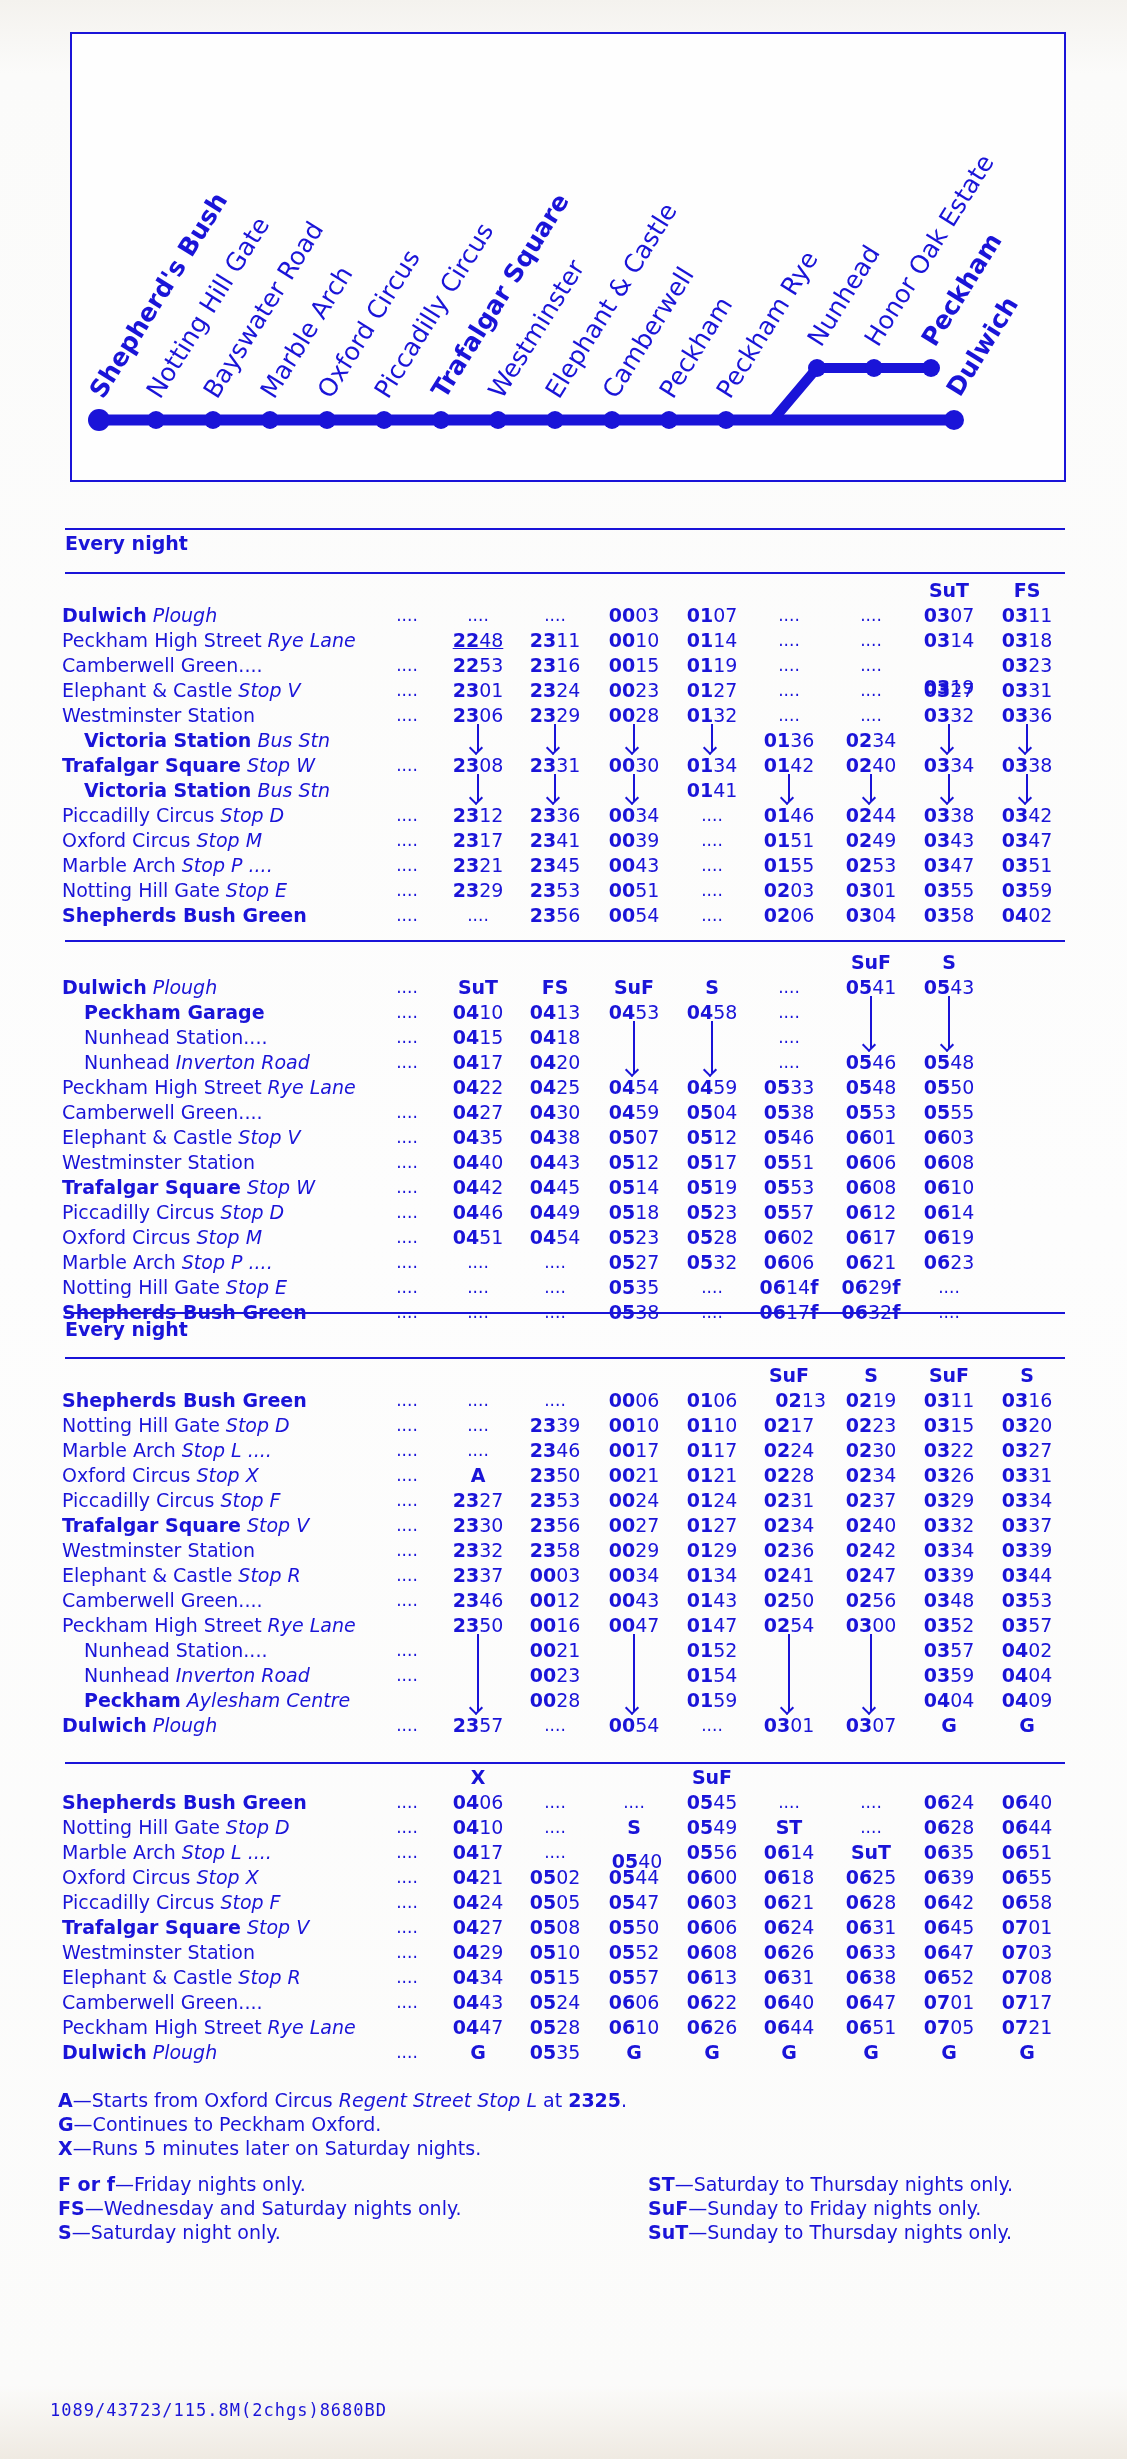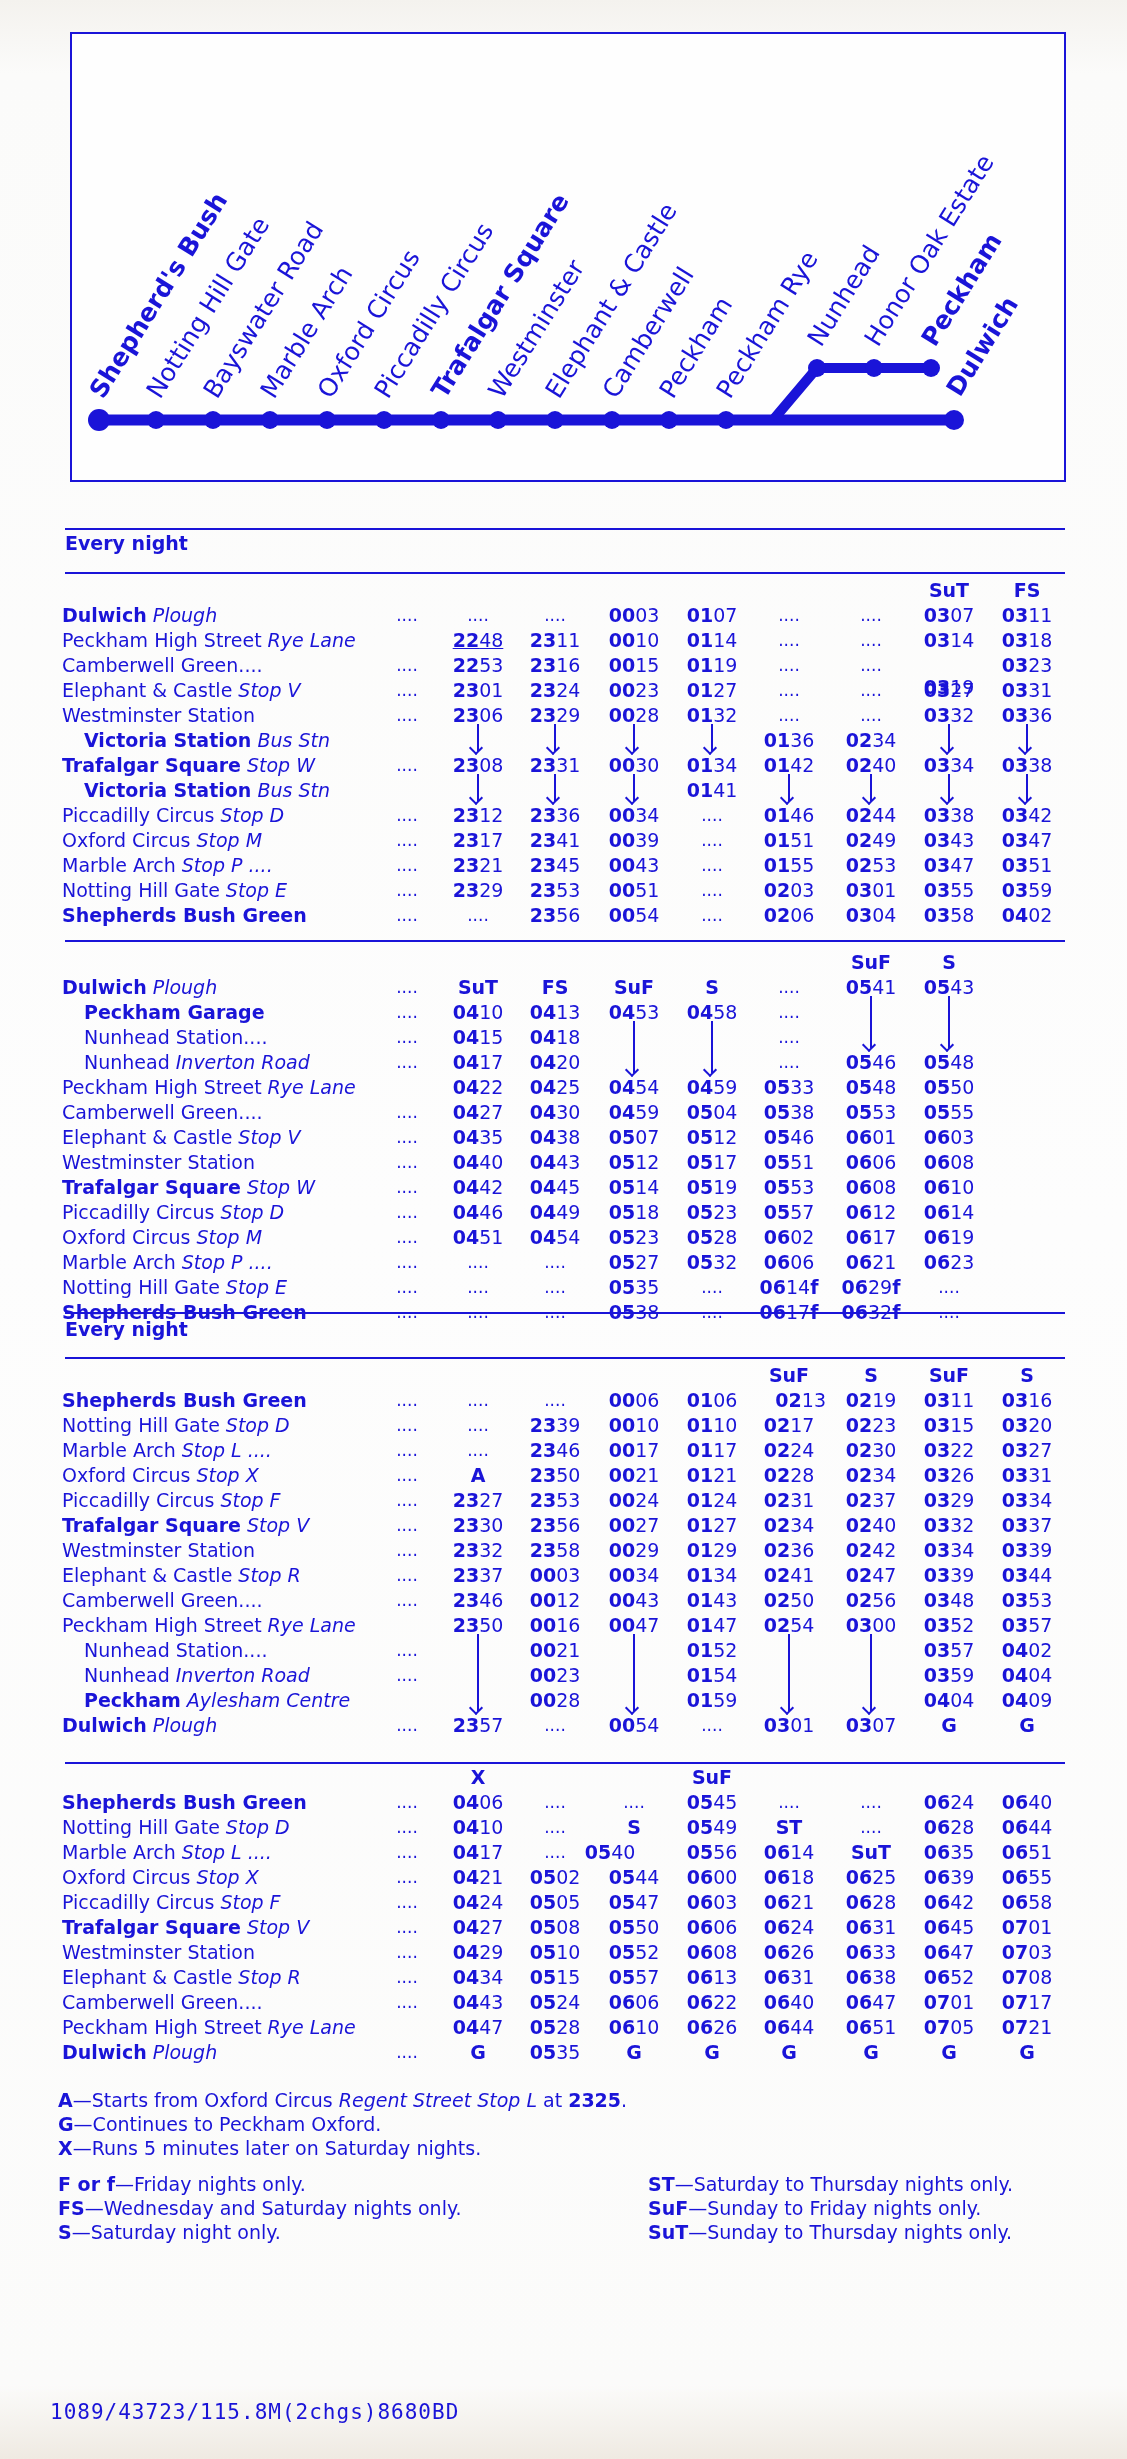--- a/index.html
+++ b/index.html
@@ -27,21 +27,21 @@
   .cell .h{font-weight:bold;}
   .cell .m{font-weight:normal;}
   .cell.code{font-weight:bold;}
   .arrow{position:absolute;width:2px;background:#1a14d8;}
   .arrow::after{content:"";position:absolute;left:-6px;bottom:-2px;width:8px;height:8px;border-right:2px solid #1a14d8;border-bottom:2px solid #1a14d8;transform:rotate(45deg);transform-origin:center;}
   .notes{position:absolute;left:58px;top:2088px;width:1020px;font-size:19px;line-height:24px;}
   .note{position:absolute;white-space:nowrap;}
   .note .k{font-weight:bold;}
   .note .i{font-style:italic;}
   .note .bb{font-weight:bold;}
-  .footer-code{position:absolute;left:50px;top:2400px;font-family:"DejaVu Sans Mono",monospace;font-size:21px;color:#1a14d8;letter-spacing:1px;}
+  .footer-code{position:absolute;left:50px;top:2400px;font-family:"DejaVu Sans Mono",monospace;font-size:17px;color:#1a14d8;letter-spacing:1px;}
 </style>
 </head>
 <body>
 
 <div class="paper"></div>
 
 <div class="route-box">
   <svg class="route-svg" id="route-svg" width="996" height="450">
       <line x1="27" y1="386" x2="882" y2="386" stroke="#1a14d8" stroke-width="11" stroke-linecap="round"></line>
       <polyline points="701,386 745,334 858,334" fill="none" stroke="#1a14d8" stroke-width="10" stroke-linejoin="round"></polyline>
@@ -596,21 +596,21 @@
         <span class="cell code" style="left: 690px;">ST</span>
         <span class="cell" style="left: 772px; font-size: 17px;">....</span>
         <span class="cell" style="left: 850px;"><span class="h">06</span><span class="m">28</span></span>
         <span class="cell" style="left: 928px;"><span class="h">06</span><span class="m">44</span></span>
       </div>
       <div class="row">
         <span class="stop"><span class="nm">Marble Arch</span><span class="gap"></span><span class="sub">Stop L ....</span></span>
         <span class="dots">....</span>
         <span class="cell" style="left: 379px;"><span class="h">04</span><span class="m">17</span></span>
         <span class="cell" style="left: 456px; font-size: 17px;">....</span>
-        <span class="cell" style="left: 511px;"><span class="h">05</span><span class="m">40</span></span>
+        <span class="cell" style="left: 538px; margin-top: 9px;"><span class="h">05</span><span class="m">40</span></span>
         <span class="cell" style="left: 613px;"><span class="h">05</span><span class="m">56</span></span>
         <span class="cell" style="left: 690px;"><span class="h">06</span><span class="m">14</span></span>
         <span class="cell code" style="left: 772px;">SuT</span>
         <span class="cell" style="left: 850px;"><span class="h">06</span><span class="m">35</span></span>
         <span class="cell" style="left: 928px;"><span class="h">06</span><span class="m">51</span></span>
       </div>
       <div class="row">
         <span class="stop"><span class="nm">Oxford Circus</span><span class="gap"></span><span class="sub">Stop X</span></span>
         <span class="dots">....</span>
         <span class="cell" style="left: 379px;"><span class="h">04</span><span class="m">21</span></span>

